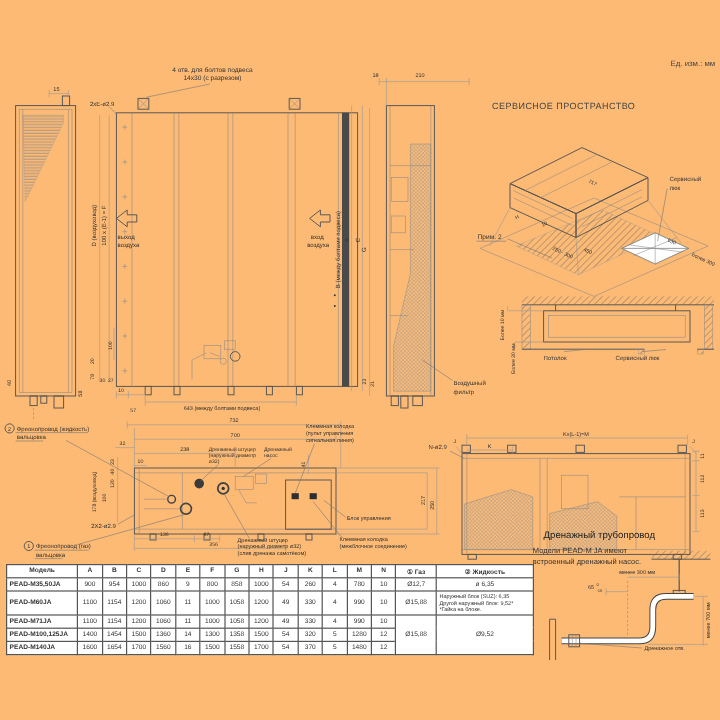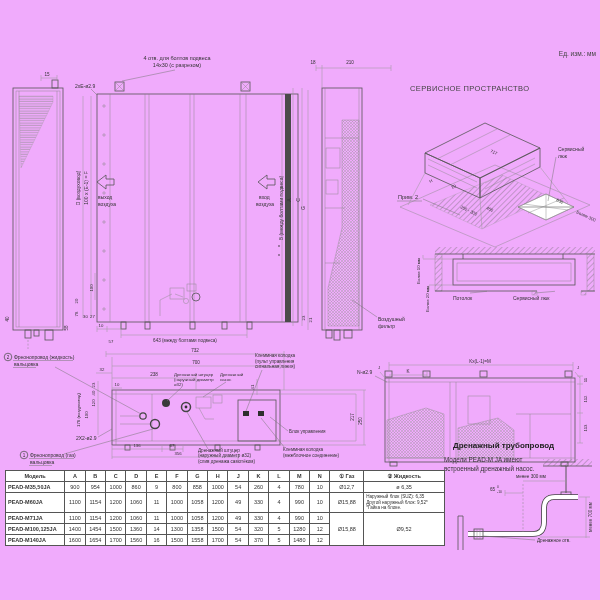--- a/index.html
+++ b/index.html
@@ -1,29 +1,29 @@
 <!DOCTYPE html>
 <html><head>
 <meta charset="utf-8">
 <style>
   html,body{margin:0;padding:0;background:#fff;}
-  #canvas{position:relative;width:600px;height:600px;background:#f0abfc;overflow:hidden;
+  #canvas{position:relative;width:600px;height:600px;background:#fdba74;overflow:hidden;
           font-family:"Liberation Sans",sans-serif;color:#333;}
   .abs{position:absolute;}
   svg{overflow:visible;}
   svg text{fill:#333;font-family:"Liberation Sans",sans-serif;}
   .f4{font-size:4.3px}.f45{font-size:4.6px}.f5{font-size:5px}.f55{font-size:5.5px}
   .ln{stroke:#555;stroke-width:0.8;fill:none}
   .thin{stroke:#888;stroke-width:0.45;fill:none}
   .dim{stroke:#999;stroke-width:0.5;fill:none}
   .lead{stroke:#777;stroke-width:0.5;fill:none}
   .dash{stroke:#888;stroke-width:0.5;fill:none;stroke-dasharray:2,1.6}
   .units-label{font-size:6.5px;color:#444;text-align:right}
   .section-title{font-size:7.5px;color:#444;letter-spacing:.4px}
-  .drain-title{font-size:8px;font-weight:bold;color:#222}
+  .drain-title{font-size:8px;font-weight:normal;color:#222}
   .drain-note{font-size:6.3px;color:#333;line-height:1.45}
   table.spec{border-collapse:collapse;font-size:5.5px;table-layout:fixed;width:440px;background:#fff}
   table.spec th,table.spec td{border:0.7px solid #555;padding:0 1px;text-align:center;height:10px;overflow:hidden}
   table.spec th{font-weight:bold}
   table.spec td.model{text-align:left;font-weight:bold;padding-left:2px}
   table.spec td.liq-note{font-size:4.6px;text-align:left;line-height:1.2;padding:1px 2px}
   col.c-model{width:58px}col.c-num{width:20px}col.c-gas{width:33px}col.c-liq{width:79px}
 </style>
 </head>
 <body>

